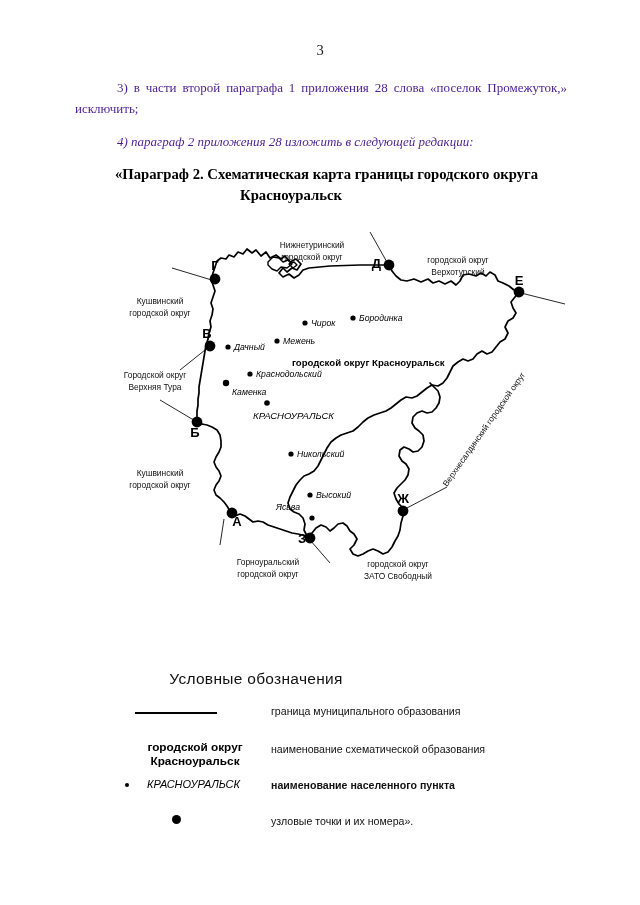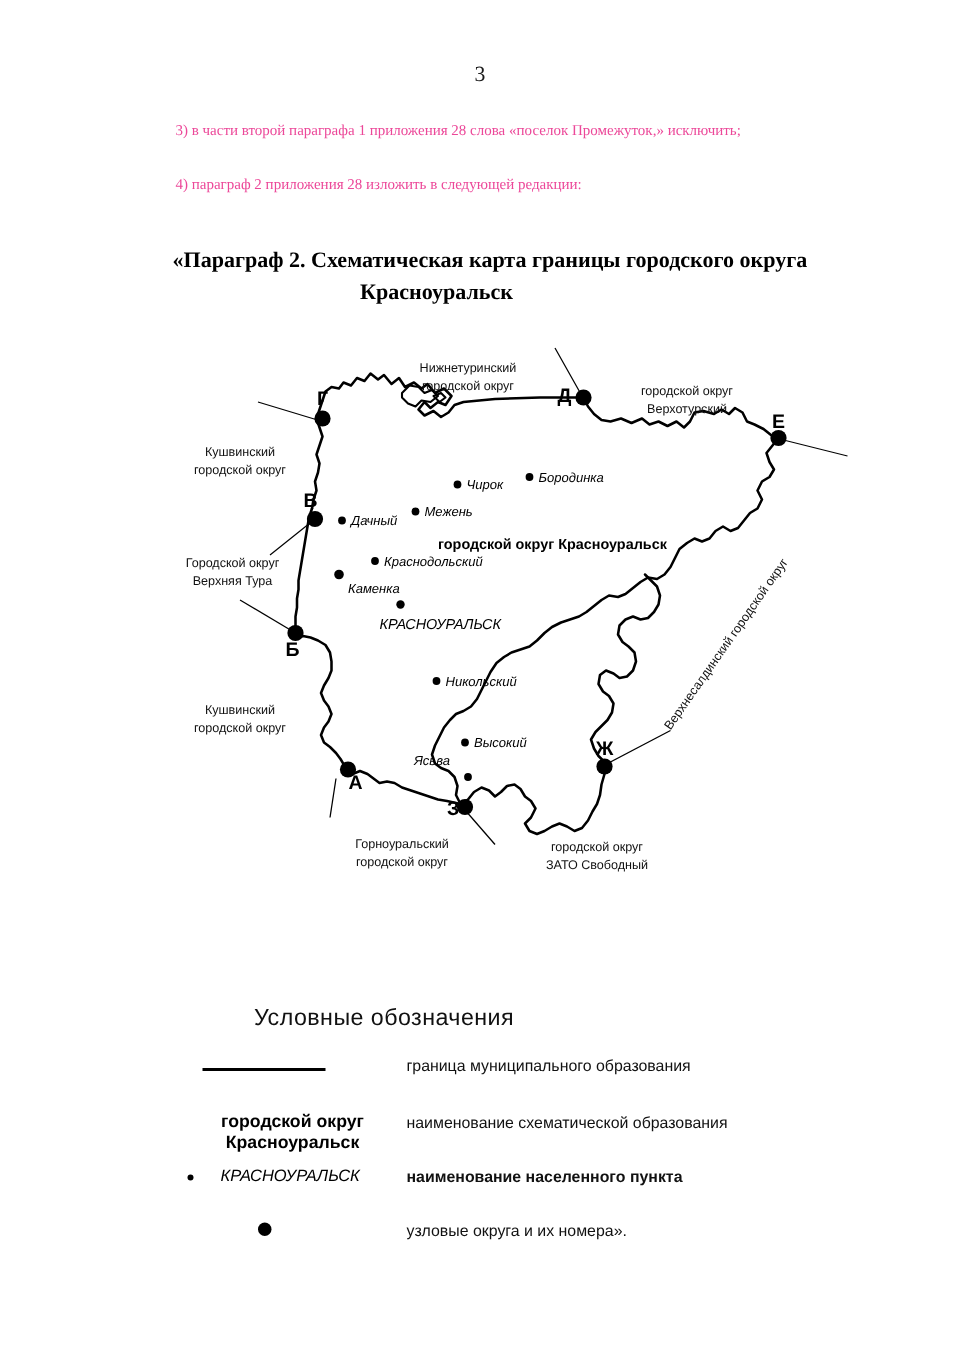--- a/index.html
+++ b/index.html
@@ -33,24 +33,24 @@
     font-size: 14.5px;
     color: #1a1a1a;
   }
 
   
   .text-block {
     position: absolute;
     left: 75px;
     width: 492px;
     font-family: "Liberation Serif", serif;
-    font-size: 10px;
+    font-size: 13px;
     line-height: 20.5px;
     text-align: justify;
-    color: #ec4899;
+    color: #4c1d95;
   }
   .text-block p {
     margin: 0 0 5px 0;
     text-indent: 42px;
     text-align: justify;
     text-justify: inter-word;
   }
 
   .heading {
     position: absolute;
@@ -173,21 +173,21 @@
 <body>
 
 <div class="page">
 
   <div class="page-number">3</div>
 
   <div class="text-block" style="top:78px;">
     <p>3) в части второй параграфа 1 приложения 28 слова «поселок Промежуток,» исключить;</p>
   </div>
 
-  <div class="text-block" style="top:114px;">
+  <div class="text-block" style="top:132px;font-style:italic;">
     <p>4) параграф 2 приложения 28 изложить в следующей редакции:</p>
   </div>
 
   <div class="heading" style="top:144px;">
     <span class="line1">«Параграф 2. Схематическая карта границы городского округа</span>
     <span class="line2">Красноуральск</span>
   </div>
 
 
   <div class="map-wrap">
@@ -346,16 +346,16 @@
     </div>
     <div class="legend-desc d2">наименование схематической образования</div>
 
     <div class="legend-np">
       <span class="dot"></span>
       <span class="np-label">КРАСНОУРАЛЬСК</span>
     </div>
     <div class="legend-desc d3">наименование населенного пункта</div>
 
     <div class="legend-node-dot"></div>
-    <div class="legend-desc d4">узловые округа и их номера».</div>
+    <div class="legend-desc d4">узловые точки и их номера».</div>
   </div>
 
 </div>
 
 </body></html>

